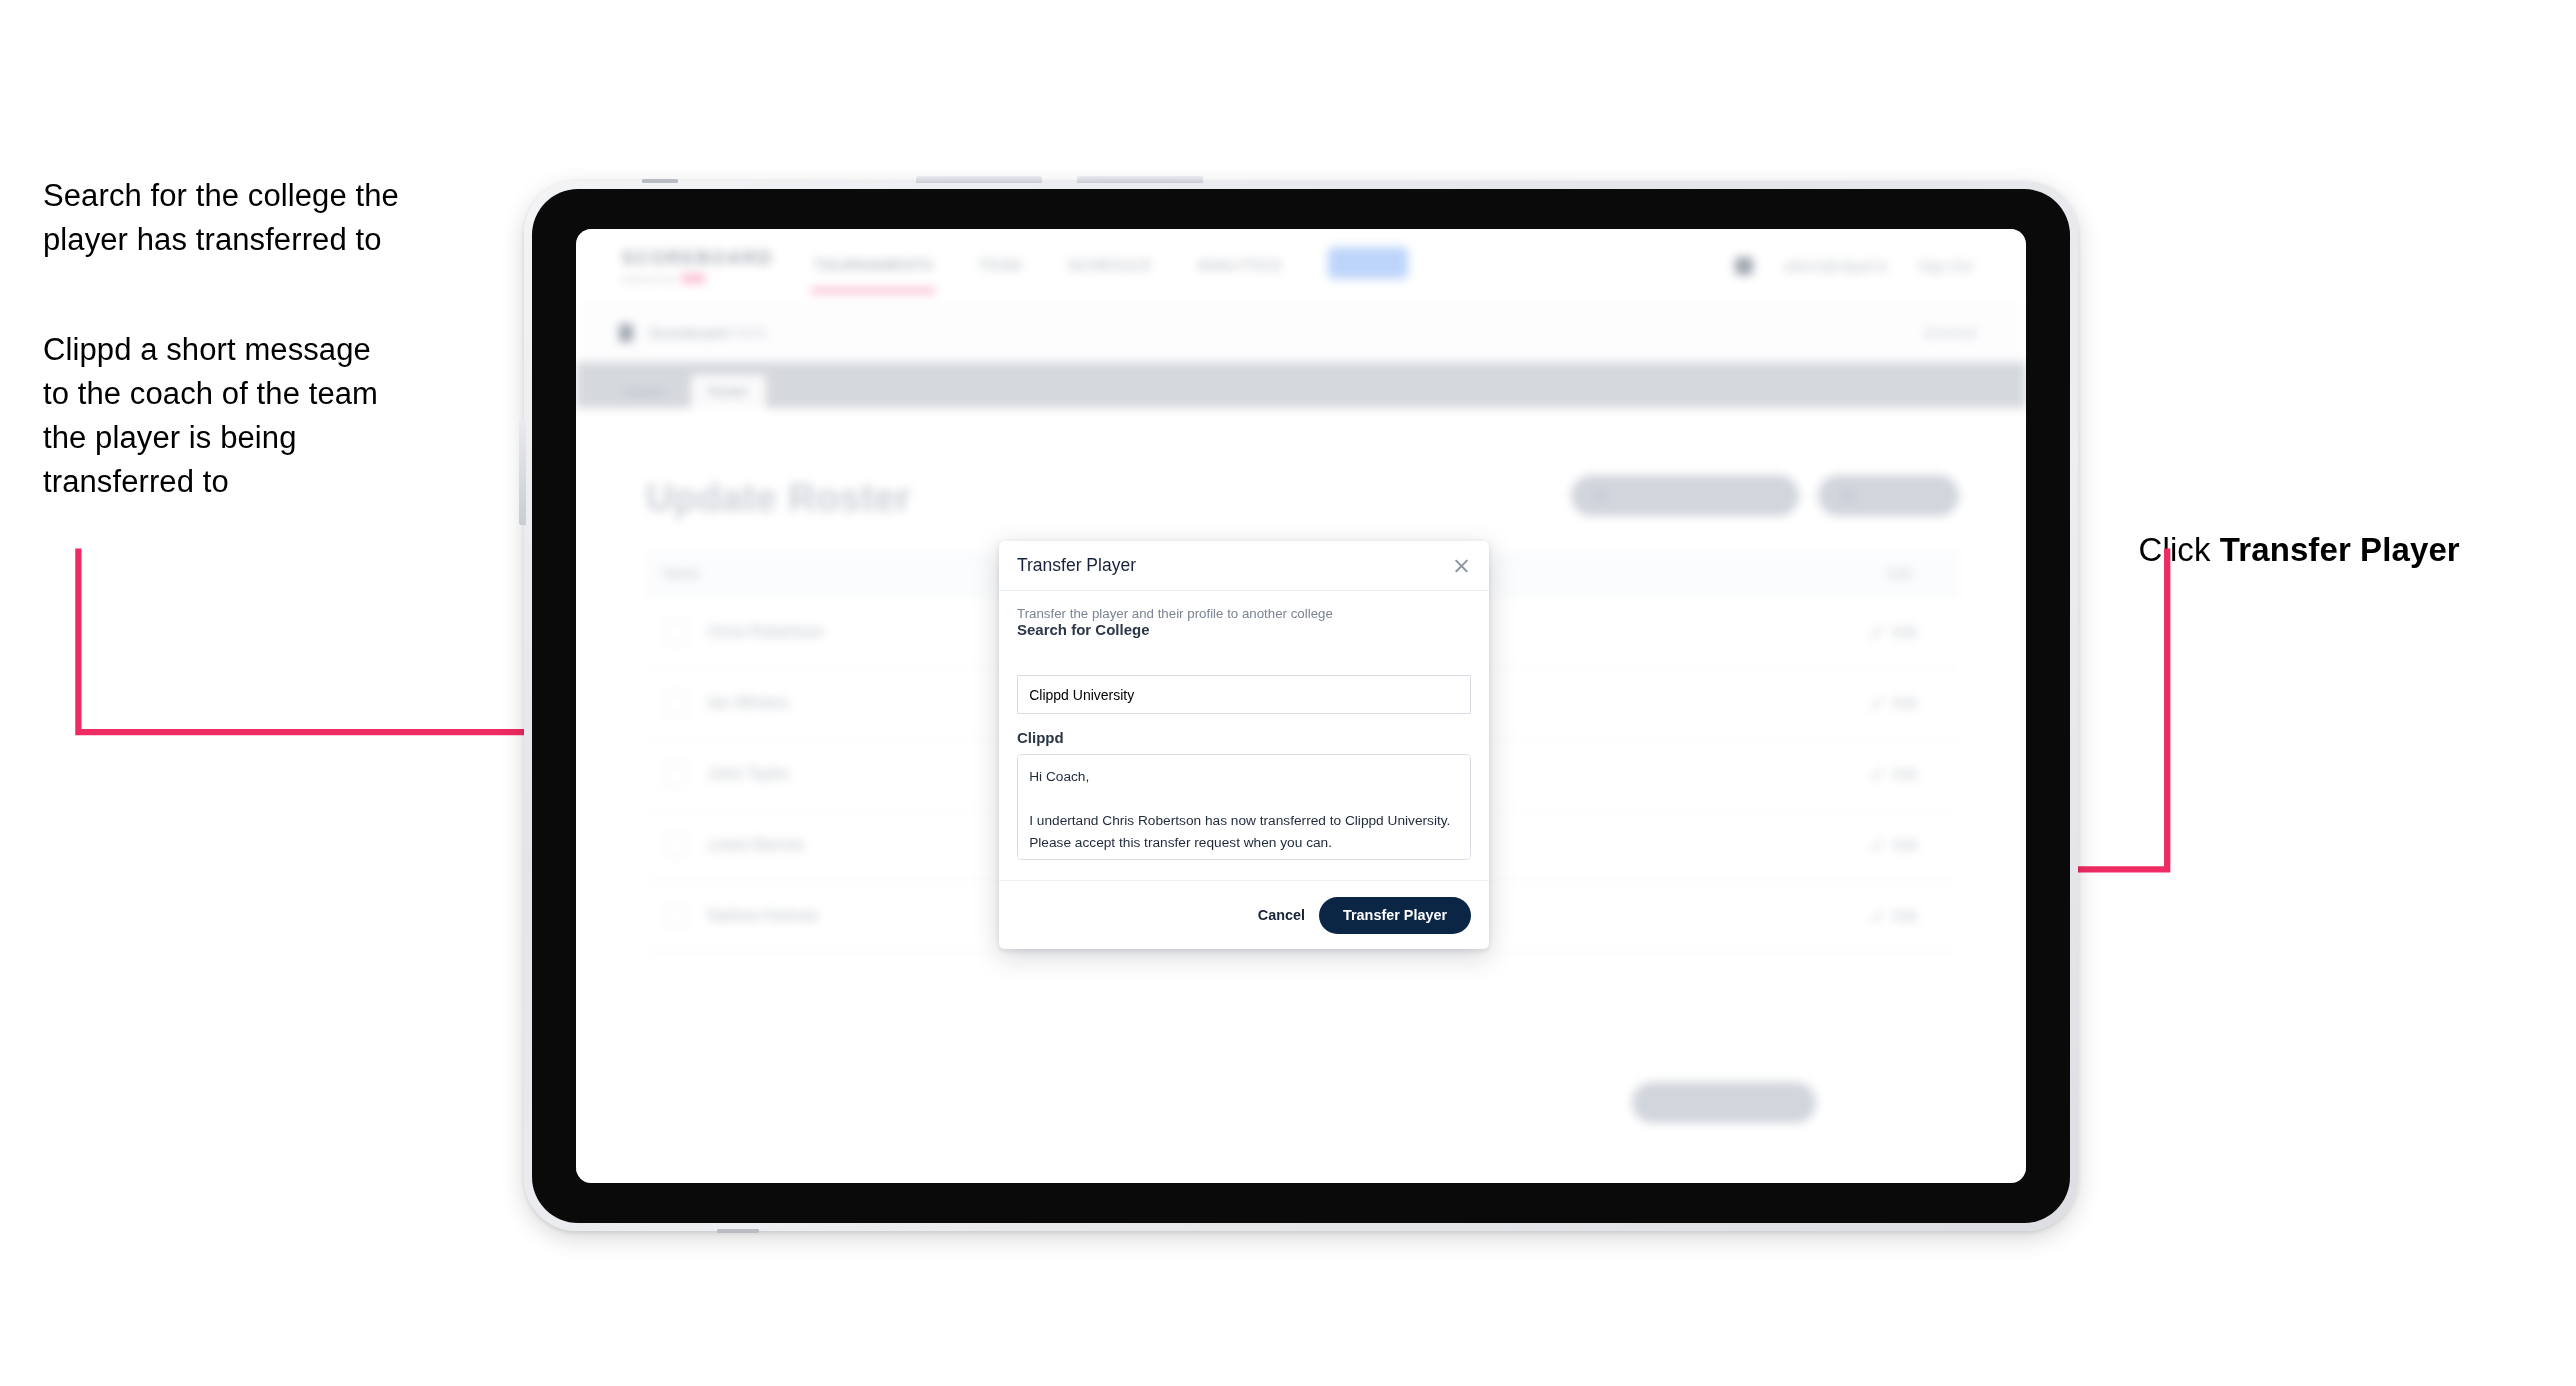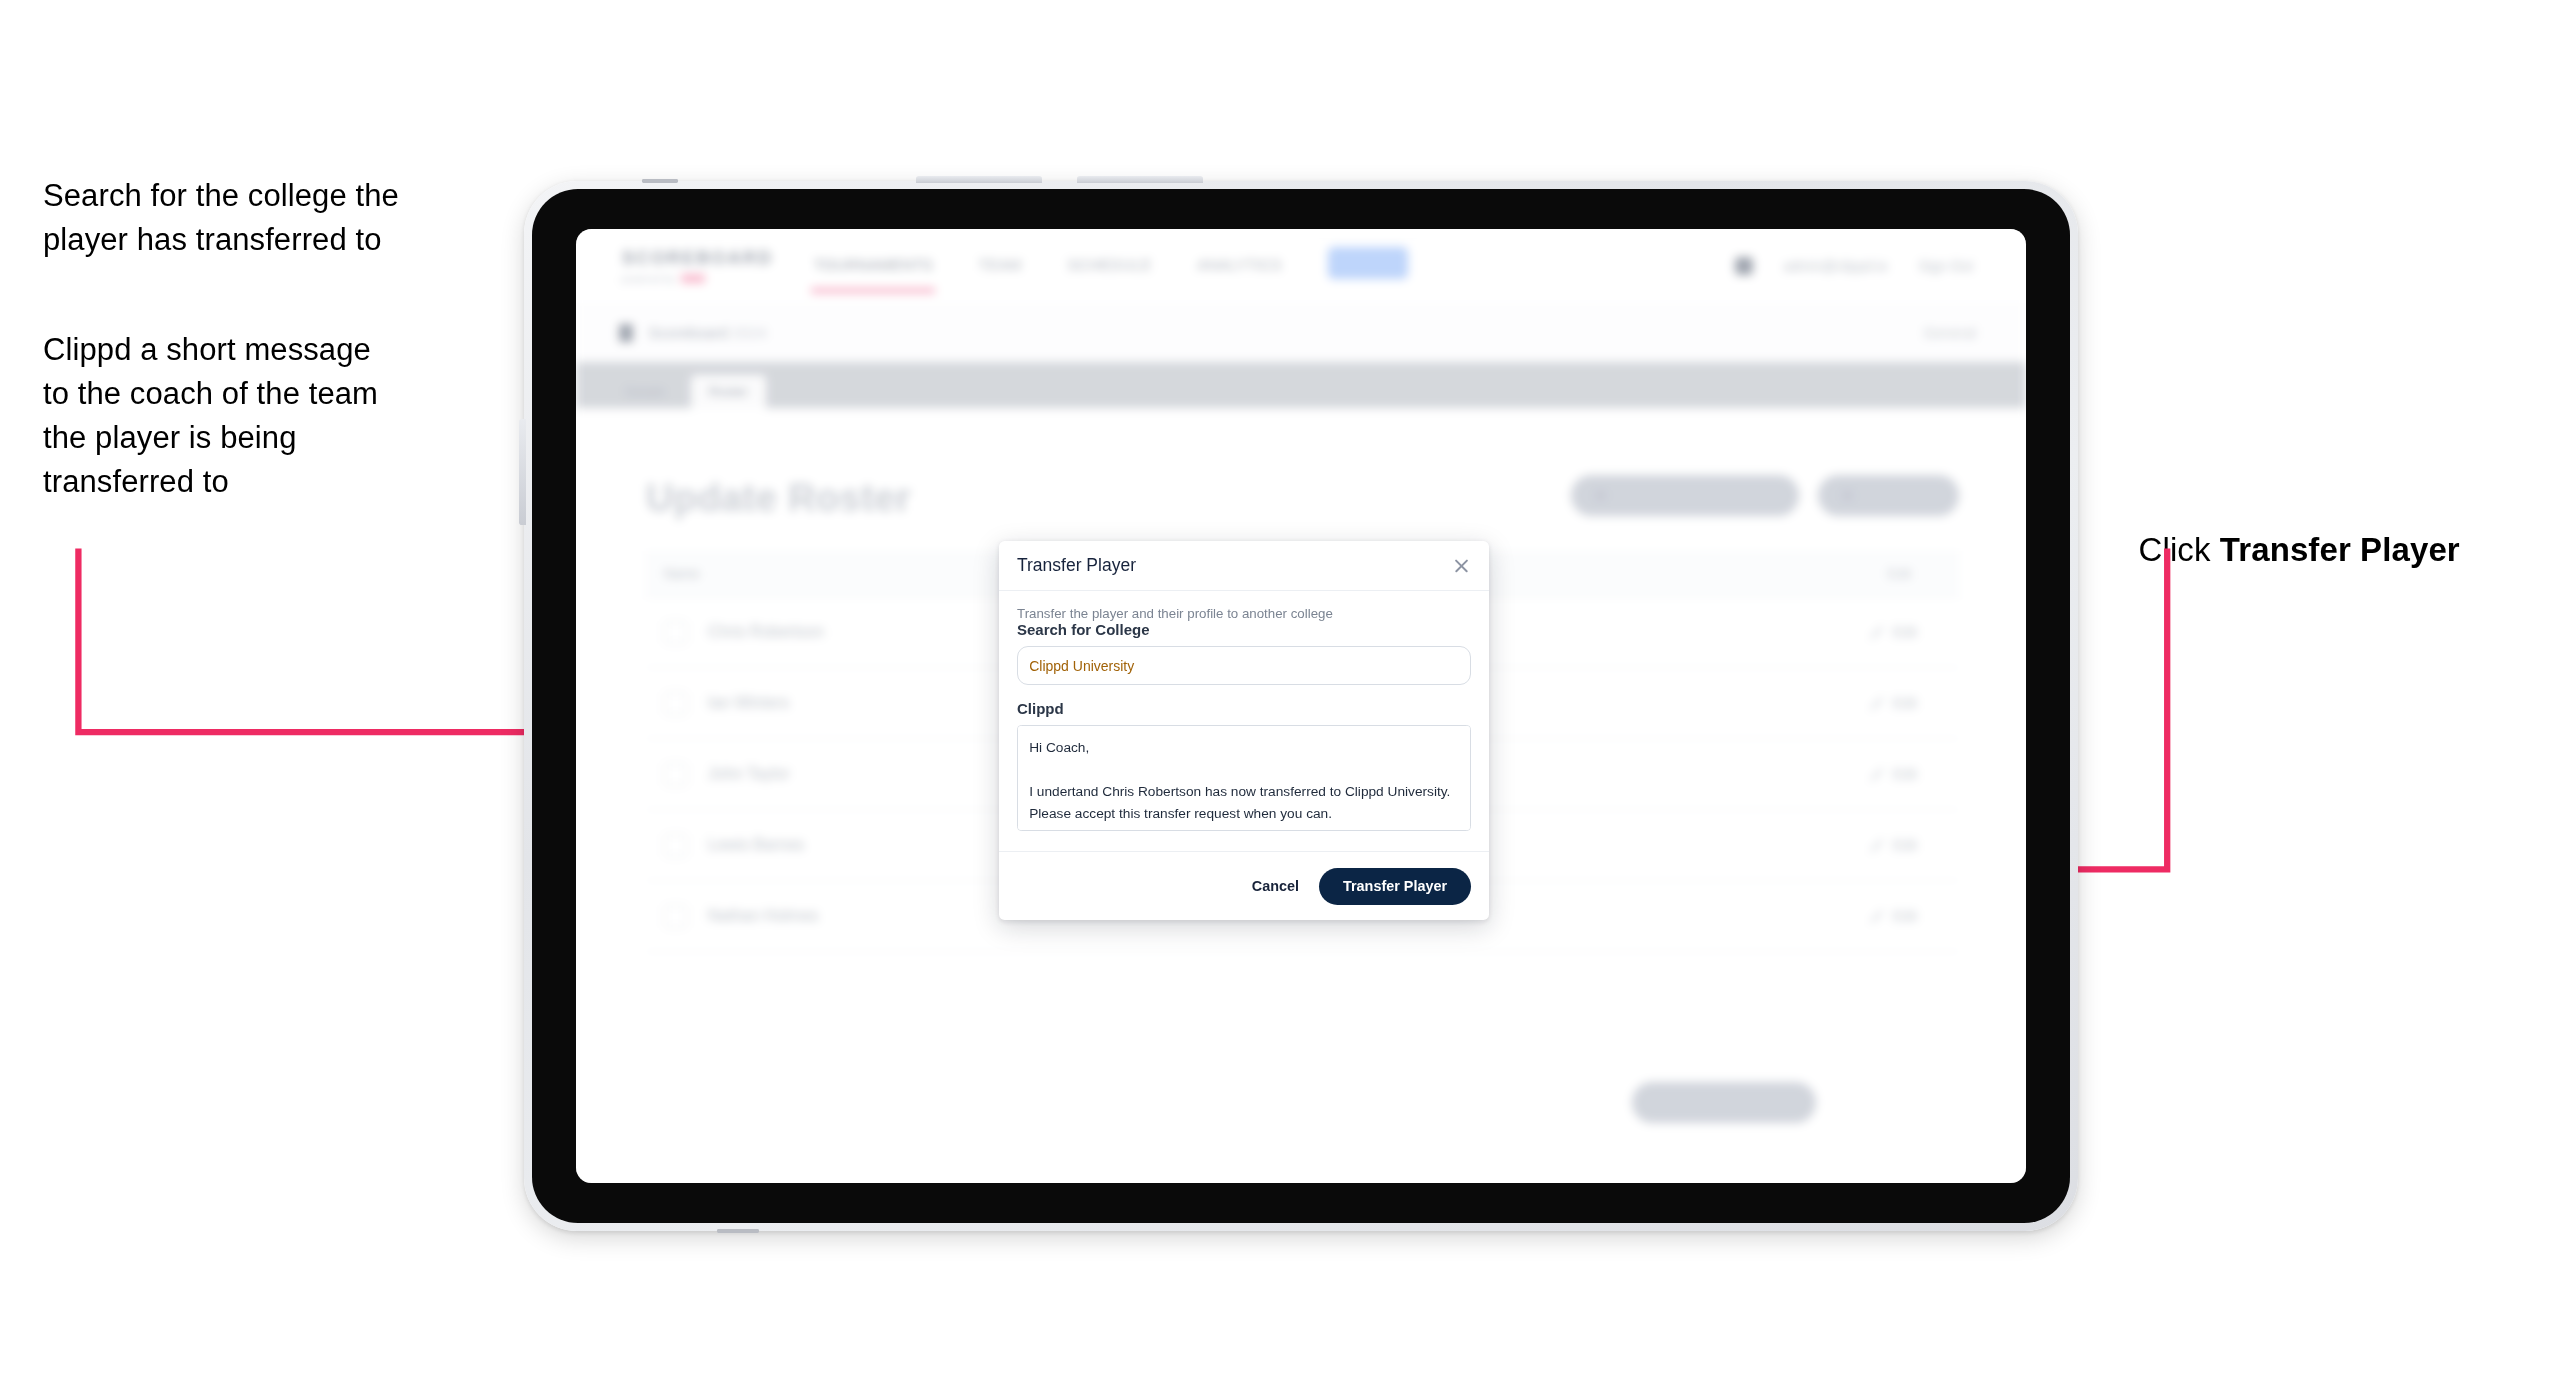--- a/index.html
+++ b/index.html
@@ -195,36 +195,37 @@
     background:#8d94a3; border-radius:1.4px;
   }
   #modal-close::before { transform: rotate(45deg); }
   #modal-close::after  { transform: rotate(-45deg); }
 
   #modal-body { padding: 15.4px 18px 18px 18px; }
   #modal-desc { font-size: 13.3px; color:#7b8492; margin-bottom: 0; }
   .field-label { font-size: 15px; color:#2b3647; font-weight: bold; margin-bottom: 7.7px; }
   .txt-input {
     width: 100%; box-sizing: border-box;
-    border: 0.7px solid #d8dde4; border-radius: 11px;
-    padding: 10.5px 11.2px; font-size: 14px; color:#a16207;
+    border: 0.7px solid #d8dde4; border-radius: 1px;
+    padding: 10.5px 11.2px; font-size: 14px; color:#000000;
     font-family: "Liberation Sans", sans-serif; background:#fff;
     outline: none;
+    margin-top: 29px;
   }
   .spacer-18 { height: 15.4px; }
   .txt-area {
     width: 100%; box-sizing: border-box;
     border: 0.7px solid #d8dde4; border-radius: 4.2px;
     padding: 10.5px 11.2px; font-size: 13.7px; color:#1f2a3b; line-height: 1.62;
     font-family: "Liberation Sans", sans-serif; background:#fff;
     resize: none; height: 106px; outline: none;
     white-space: pre-wrap;
   }
   #modal-foot {
-    display:flex; align-items:center; justify-content:flex-end; gap: 14px;
+    display:flex; align-items:center; justify-content:flex-end; gap: 8px;
     padding: 15.4px 18px;
     border-top: 0.7px solid #eceff3;
   }
   #cancel-btn {
     font-size: 14.4px; color:#18233a; font-weight: bold;
     background: none; border: none; cursor: pointer;
     font-family: "Liberation Sans", sans-serif;
   }
   #transfer-btn {
     font-size: 14.4px; color:#ffffff; font-weight: bold;

